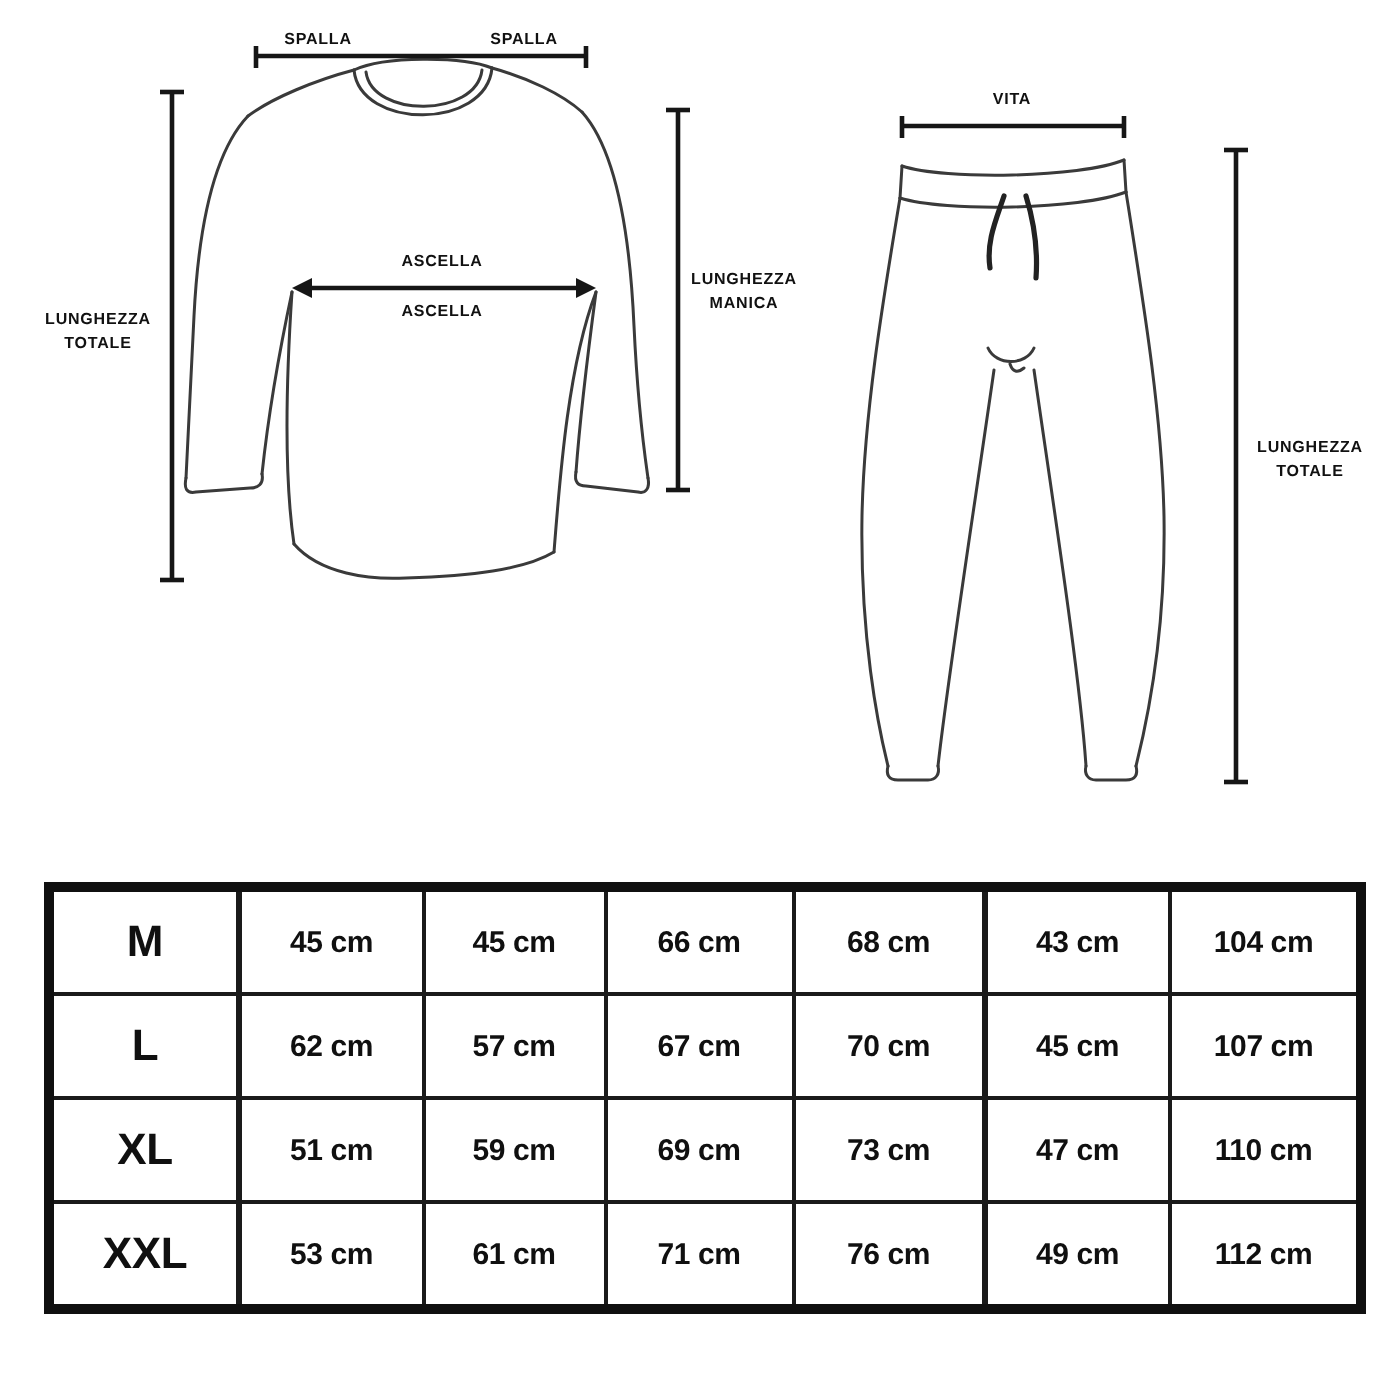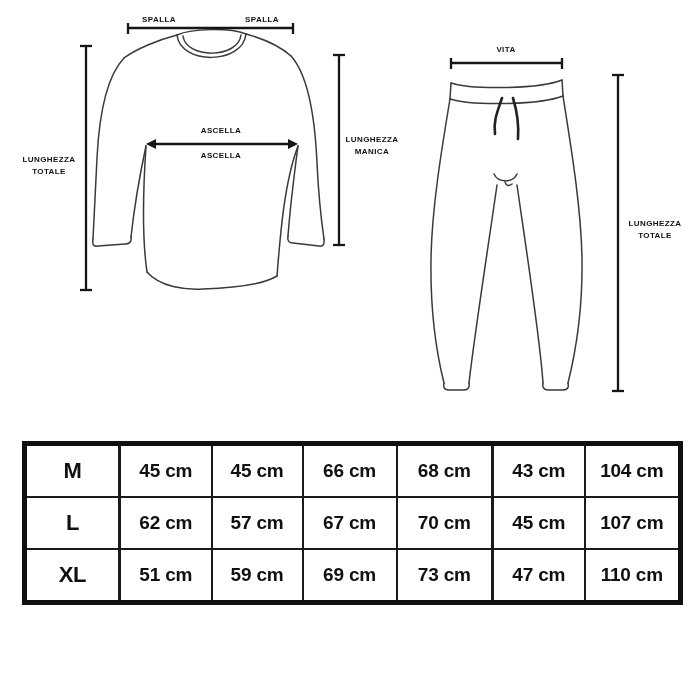--- a/index.html
+++ b/index.html
@@ -22,21 +22,21 @@
   .size-table th, .size-table td {
     border:2px solid #1a1a1a; text-align:center; vertical-align:middle;
     color:#101010; font-weight:bold; padding:0;
   }
   .size-table th {
     border-width:3px; height:47px; font-size:10.5px; letter-spacing:-0.2px;
   }
   .size-table th.corner {
     background:#0d0d0d; color:#ffffff; font-size:12px; line-height:1.3; letter-spacing:0.2px;
   }
-  .size-table td { height:50px; font-size:19px; letter-spacing:-0.2px; }
+  .size-table td { height:50px; font-size:15px; letter-spacing:-0.2px; }
   .size-table td.size-cell { font-size:22px; border-right-width:3px; }
   .size-table td.sep-right { border-right-width:3px; }
 </style>
 </head>
 <body>
 
 <div class="canvas">
 
   <div class="figure">
     <svg width="700" height="420" viewBox="0 0 700 420">
@@ -143,16 +143,25 @@
     </tr>
     <tr>
       <td class="size-cell">XL</td>
       <td>51 cm</td>
       <td>59 cm</td>
       <td>69 cm</td>
       <td class="sep-right">73 cm</td>
       <td>47 cm</td>
       <td>110 cm</td>
     </tr>
+    <tr>
+      <td class="size-cell">XXL</td>
+      <td>53 cm</td>
+      <td>61 cm</td>
+      <td>71 cm</td>
+      <td class="sep-right">76 cm</td>
+      <td>49 cm</td>
+      <td>112 cm</td>
+    </tr>
   </tbody>
     </table>
 
 </div>
 
 </body></html>

